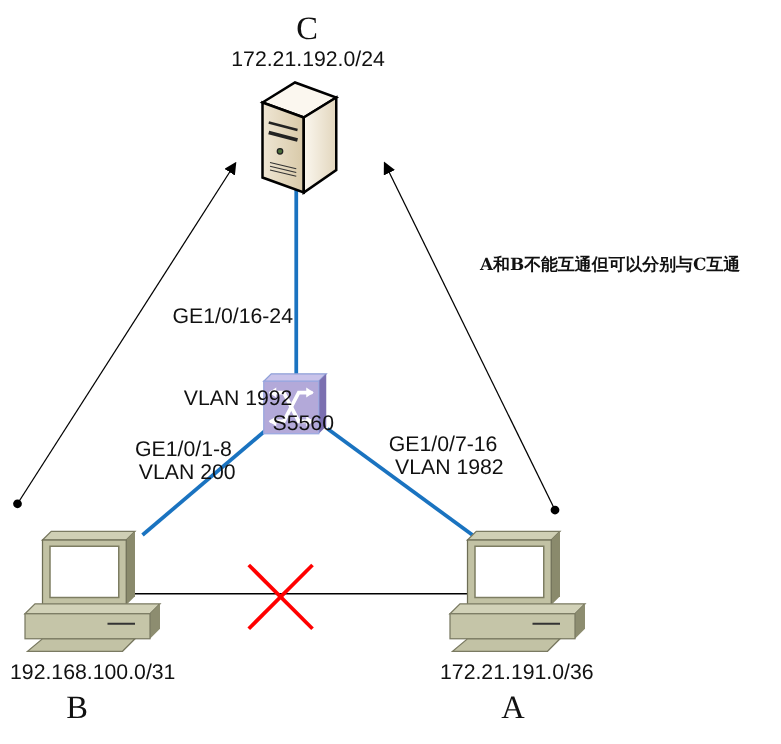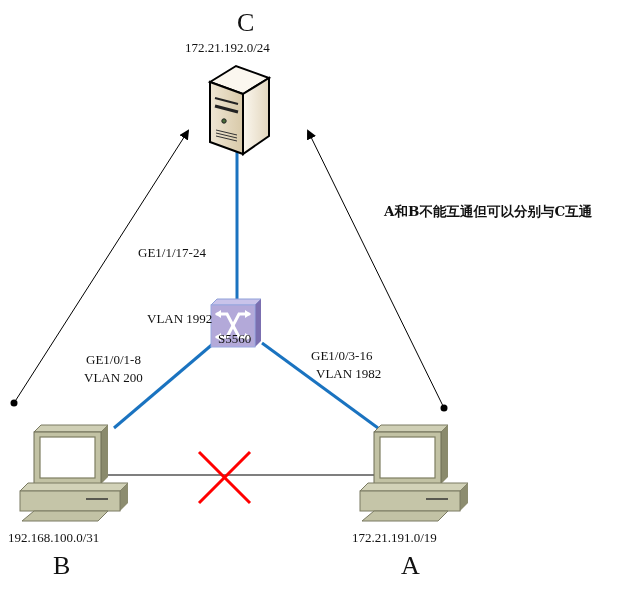--- a/index.html
+++ b/index.html
@@ -1,18 +1,18 @@
 <!DOCTYPE html>
 <html><head>
 <meta charset="utf-8">
 <style>
   html, body { margin: 0; padding: 0; background: #ffffff; }
   body { width: 625px; height: 595px; position: relative; overflow: hidden; font-family: "Liberation Mono", "DejaVu Sans Mono", monospace; }
   #canvas { position: absolute; left: 0; top: 0; }
-  .lbl { position: absolute; color: #111; font-family: Liberation Serif, serif; font-size: 13px; white-space: nowrap; line-height: 15px; }
+  .lbl { position: absolute; color: #111; font-family: Liberation Sans, sans-serif; font-size: 17px; white-space: nowrap; line-height: 15px; }
   .big { position: absolute; font-family: "Liberation Serif", "DejaVu Serif", serif; font-size: 26px; color: #111; line-height: 26px; }
   .note { position: absolute; font-family: "DejaVu Serif", "Liberation Serif", serif; font-size: 13.5px; font-weight: bold; color: #111; white-space: nowrap; }
 </style>
 </head>
 <body>
 
 <svg id="canvas" width="625" height="595" viewBox="0 0 625 595">
   <defs>
     <marker id="arrowhead" markerWidth="10" markerHeight="10" refX="8" refY="5" orient="auto" markerUnits="userSpaceOnUse">
       <path d="M0,0 L10,5 L0,10 z" fill="#000"></path>
@@ -98,28 +98,28 @@
     <line x1="66" y1="74" x2="88" y2="74" stroke="#333" stroke-width="1.5"></line>
     <polygon points="14,86 88,86 78,96 2,96" fill="#c2c2a5" stroke="#7a7a62" stroke-width="1"></polygon>
   </g>
 </svg>
 
 <div class="big" style="left:237px; top:10px;">C</div>
 <div class="lbl" style="left:185px; top:40px;">172.21.192.0/24</div>
 
 <div class="lbl" style="left:218px; top:331px;">S5560</div>
 
-<div class="lbl" style="left:138px; top:245px;">GE1/1/17-24</div>
+<div class="lbl" style="left:138px; top:245px;">GE1/0/16-24</div>
 <div class="lbl" style="left:147px; top:263px;margin-top:48px;">VLAN 1992</div>
 
-<div class="lbl" style="left:86px; top:352px;">GE1/0/1-8</div>
-<div class="lbl" style="left:84px; top:370px;">VLAN 200</div>
+<div class="lbl" style="left:108px; top:352px;">GE1/0/1-8</div>
+<div class="lbl" style="left:111px; top:370px;">VLAN 200</div>
 
-<div class="lbl" style="left:311px; top:348px;">GE1/0/3-16</div>
+<div class="lbl" style="left:311px; top:348px;">GE1/0/7-16</div>
 <div class="lbl" style="left:316px; top:366px;">VLAN 1982</div>
 
 <div class="note" style="left:384px; top:203px;">A和B不能互通但可以分别与C互通</div>
 
 <div class="lbl" style="left:8px; top:530px;">192.168.100.0/31</div>
 <div class="big" style="left:53px; top:553px;">B</div>
 
-<div class="lbl" style="left:352px; top:530px;">172.21.191.0/19</div>
+<div class="lbl" style="left:352px; top:530px;">172.21.191.0/36</div>
 <div class="big" style="left:401px; top:553px;">A</div>
 
 </body></html>

